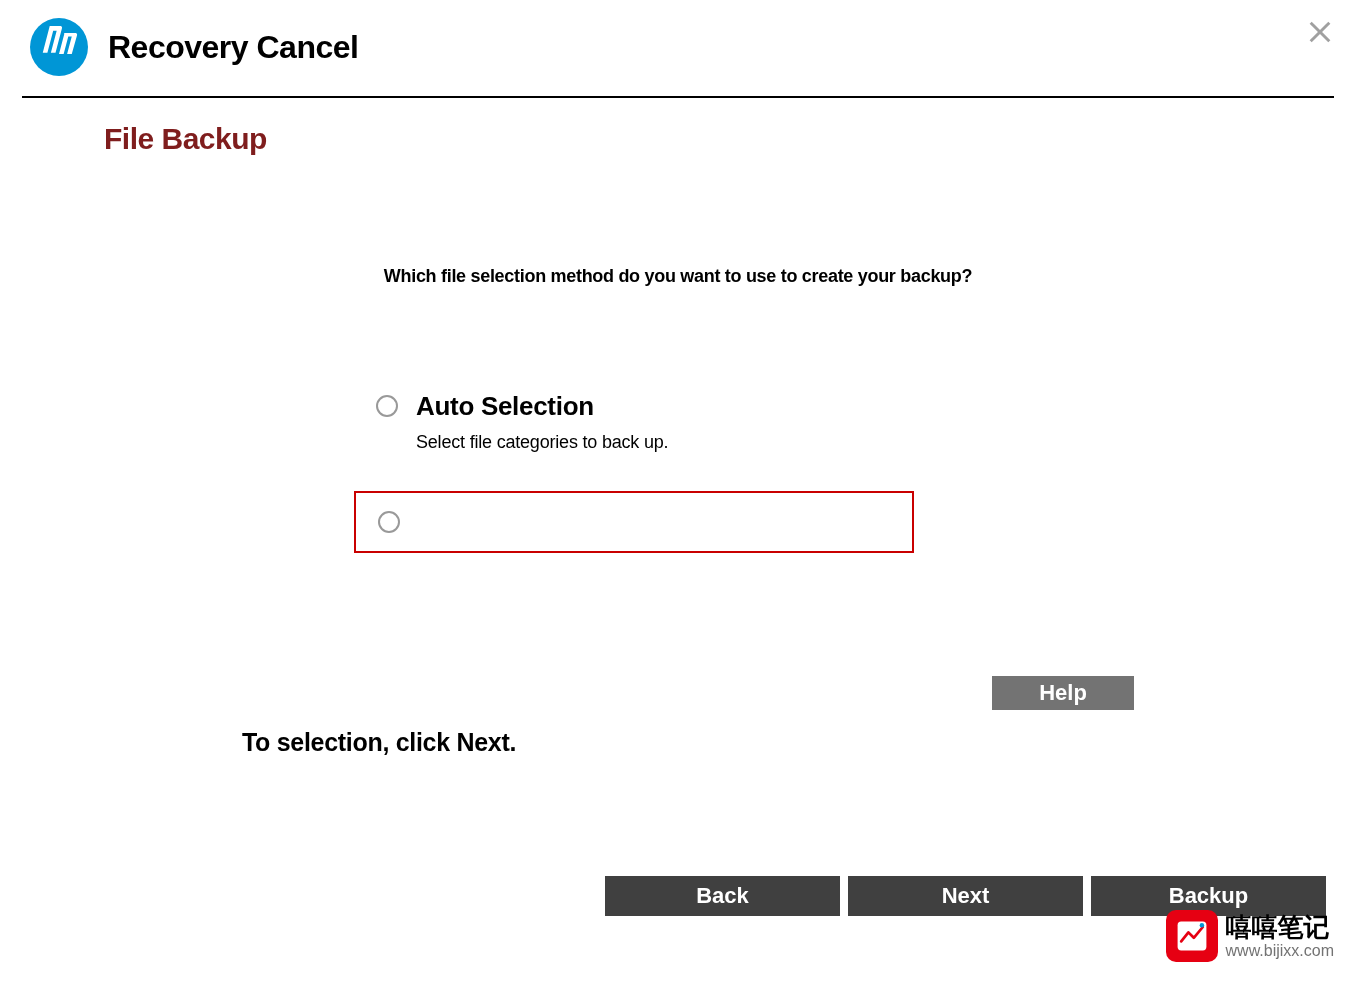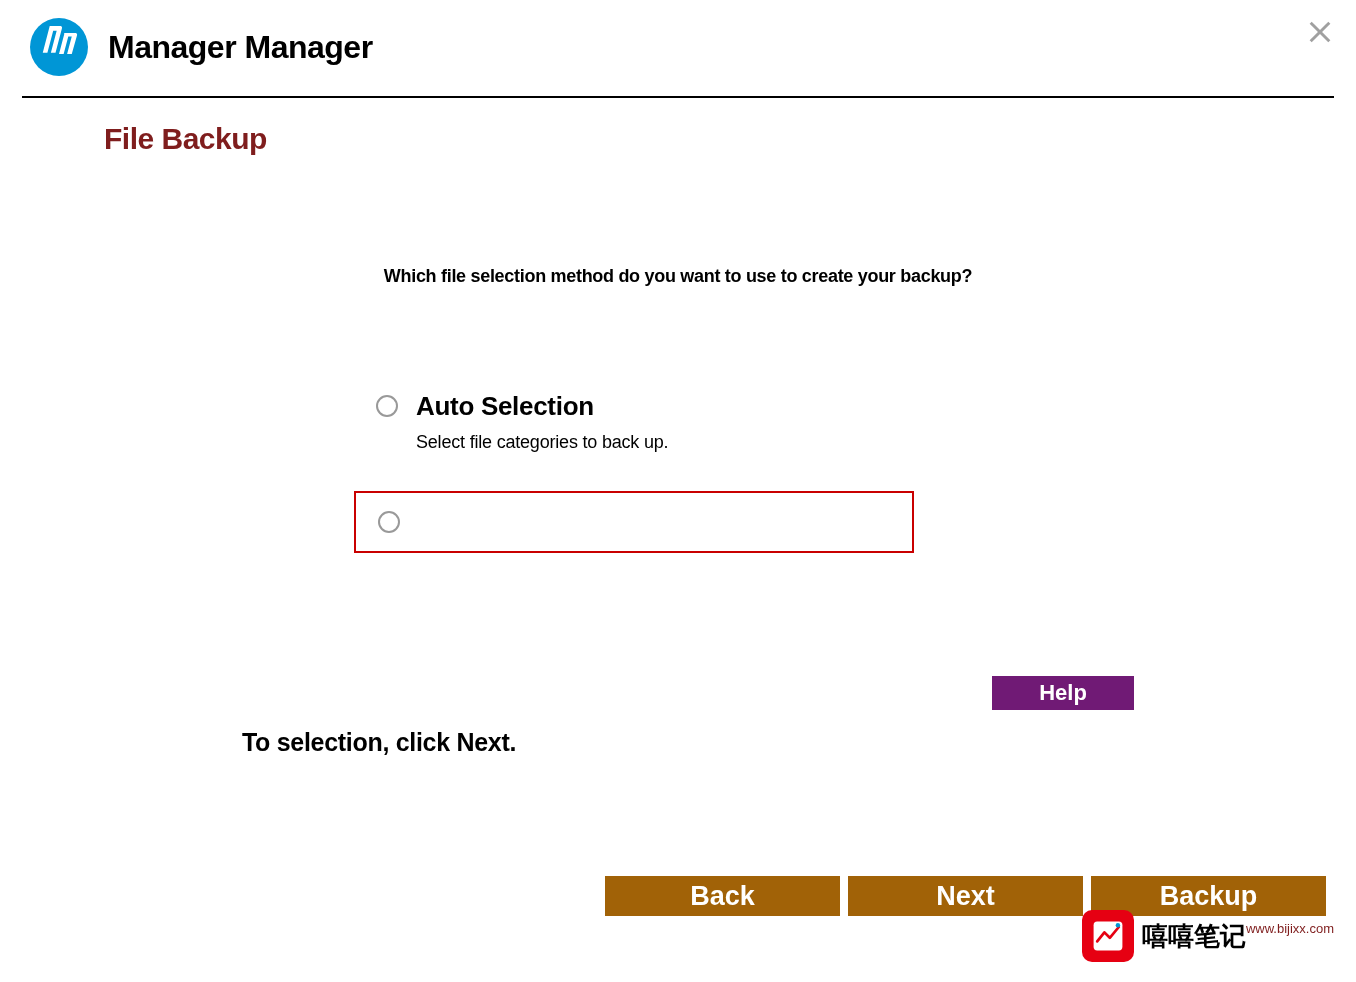--- a/index.html
+++ b/index.html
@@ -108,21 +108,21 @@
       color: #000;
       letter-spacing: -0.2px;
       margin-top: 8px;
     }
     .help-btn {
       position: absolute;
       top: 676px;
       right: 222px;
       width: 142px;
       height: 34px;
-      background: #701a75;
+      background: #737373;
       color: #fff;
       font-size: 22px;
       font-weight: 700;
       border: none;
       cursor: pointer;
       display: flex;
       align-items: center;
       justify-content: center;
     }
     .continue-text {
@@ -137,23 +137,23 @@
     .footer-buttons {
       position: absolute;
       bottom: 66px;
       right: 30px;
       display: flex;
       gap: 8px;
     }
     .footer-buttons button {
       width: 235px;
       height: 40px;
-      background: #a16207;
+      background: #404040;
       color: #fff;
-      font-size: 27px;
+      font-size: 22px;
       font-weight: 700;
       border: none;
       cursor: pointer;
     }
     .watermark {
       position: absolute;
       bottom: 20px;
       right: 22px;
       display: flex;
       align-items: center;
@@ -169,44 +169,45 @@
       align-items: center;
       justify-content: center;
       position: relative;
     }
     .watermark-logo svg {
       width: 36px;
       height: 36px;
     }
     .watermark-text {
       display: flex;
+      flex-direction: column;
       line-height: 1.1;
     }
     .watermark-cn {
       font-size: 26px;
       font-weight: 700;
       color: #000;
     }
     .watermark-url {
-      font-size: 13px;
-      color: #7f1d1d;
+      font-size: 16px;
+      color: #737373;
     }
   </style>
 </head>
 <body>
 
 <div class="header">
   <span class="hp-logo">
     <svg viewBox="0 0 100 100">
       <circle cx="50" cy="50" r="50" fill="#0096d6"></circle>
       <path d="M 34 14 L 22 60 L 30 60 L 40 22 L 46 22 L 36 60 L 44 60 L 55 18 C 56 15 54 14 51 14 Z" fill="#fff"></path>
       <path d="M 59 28 L 50 62 L 58 62 L 66 32 L 72 32 L 64 62 L 72 62 L 81 30 C 82 27 80 26 77 26 L 59 26 Z" fill="#fff"></path>
     </svg>
   </span>
-  <div class="app-title">Manager Manager</div>
+  <div class="app-title">Recovery Cancel</div>
   <span class="close-icon">
     <svg viewBox="0 0 24 24" fill="none" stroke="currentColor" stroke-width="2.5">
       <line x1="4" y1="4" x2="20" y2="20"></line>
       <line x1="20" y1="4" x2="4" y2="20"></line>
     </svg>
   </span>
 </div>
 
 <hr class="divider">
 

